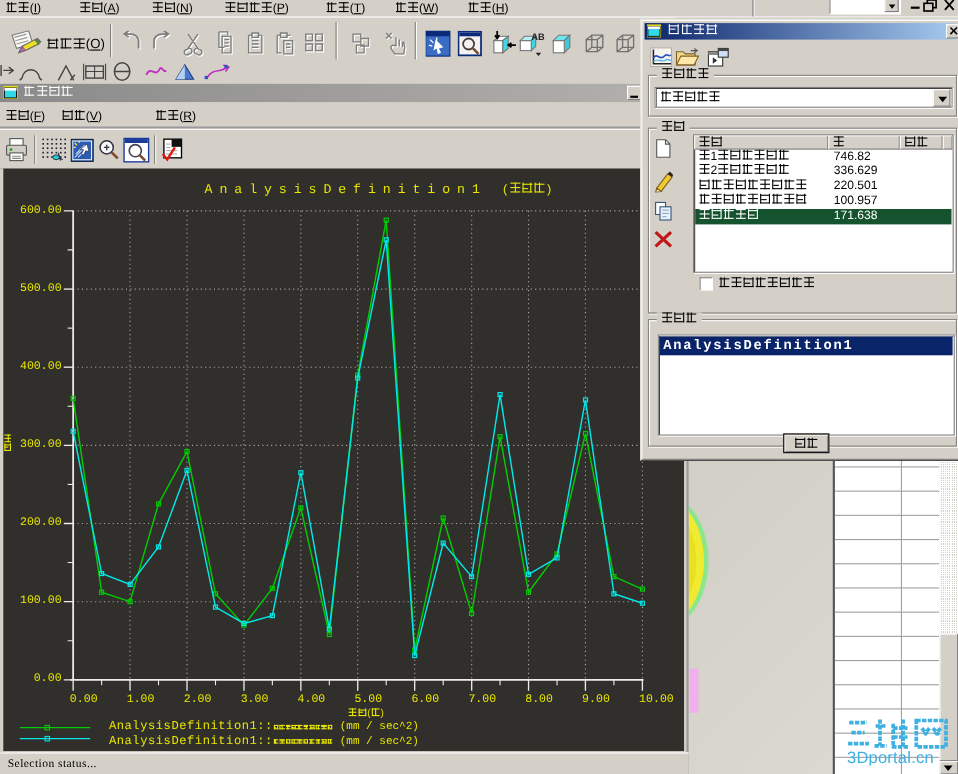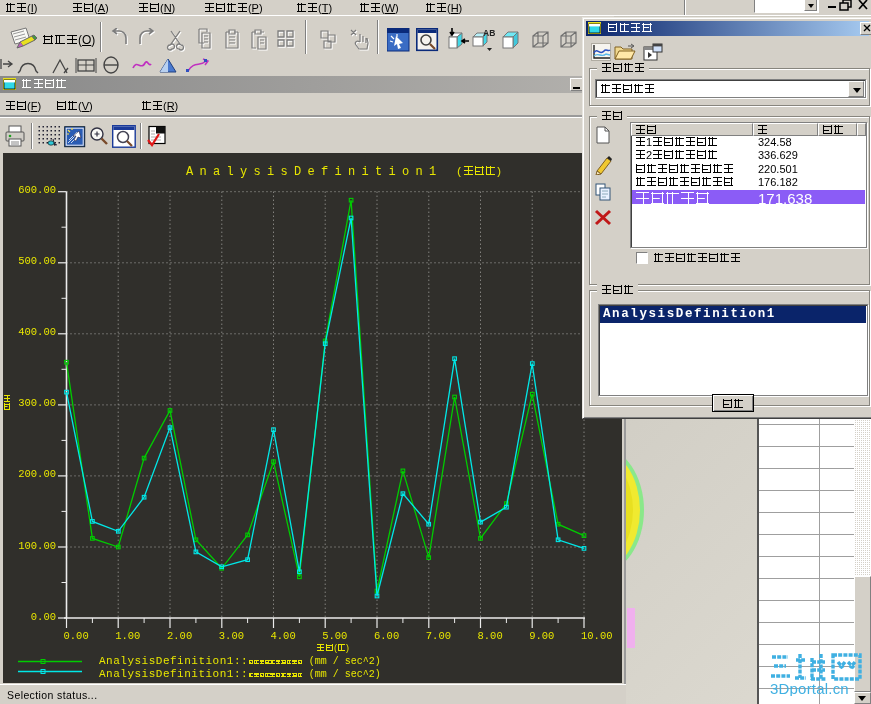--- a/index.html
+++ b/index.html
@@ -389,21 +389,21 @@
       <rect x="41" y="506.5" width="4" height="4" fill="none" stroke="#00cc00"></rect>
       <line x1="18" y1="518.5" x2="82" y2="518.5" stroke="#00e8e8" stroke-width="1.3"></line>
       <rect x="41" y="516.5" width="4" height="4" fill="none" stroke="#00e8e8"></rect>
     </svg>
     <div class="ab" style="left:186px;top:165px;color:#e8e600;font-family:Liberation Mono, monospace;font-size:12px;letter-spacing:6.3px;white-space:nowrap">AnalysisDefinition1 <span style="letter-spacing:0;font-size:11px">(<i class="g a"></i><i class="g b"></i><i class="g c"></i>)</span></div>
     <div class="ab" style="left:3px;top:395px;color:#e8e600;font-size:8px;width:10px;line-height:8px"><i class="g a"></i><i class="g b"></i></div>
     <div class="ab" style="left:316px;top:643px;color:#e8e600;font-size:9px"><i class="g a"></i><i class="g b"></i>(<i class="g c"></i>)</div>
     <div class="ab" style="left:99px;top:655px;color:#e8e600;font-family:'Liberation Mono',monospace;font-size:11px;letter-spacing:0.5px;white-space:nowrap">AnalysisDefinition1::<span style="font-size:5.5px;letter-spacing:0"><i class="g b"></i><i class="g c"></i><i class="g a"></i><i class="g b"></i><i class="g c"></i><i class="g a"></i><i class="g b"></i><i class="g c"></i><i class="g a"></i><i class="g b"></i></span><span style="font-size:10px;letter-spacing:0">&nbsp;(mm&nbsp;/&nbsp;sec^2)</span></div>
     <div class="ab" style="left:99px;top:668px;color:#e8e600;font-family:'Liberation Mono',monospace;font-size:11px;letter-spacing:0.5px;white-space:nowrap">AnalysisDefinition1::<span style="font-size:5.5px;letter-spacing:0"><i class="g c"></i><i class="g a"></i><i class="g b"></i><i class="g c"></i><i class="g a"></i><i class="g b"></i><i class="g c"></i><i class="g a"></i><i class="g b"></i><i class="g c"></i></span><span style="font-size:10px;letter-spacing:0">&nbsp;(mm&nbsp;/&nbsp;sec^2)</span></div>
     <div class="ab" style="left:0;top:684px;width:626px;height:20px;background:#d4d0c8;border-top:1px solid #fff">
-      <span class="ab" style="left:7px;top:4px;font-family:Liberation Sans, sans-serif;font-size:10.5px;letter-spacing:0.4px">Selection status...</span>
+      <span class="ab" style="left:7px;top:4px;font-family:Liberation Serif, serif;font-size:10.5px;letter-spacing:0.4px">Selection status...</span>
     </div>
     <div class="ab" style="left:0;top:153px;width:3px;height:531px;background:#d4d0c8"></div>
     <div class="ab" style="left:582px;top:17px;width:292px;height:402px;background:#d4d0c8;border:1px solid;border-color:#e8e6e0 #404040 #404040 #e8e6e0;box-shadow:inset 1px 1px 0 #fff,inset -1px -1px 0 #808080">
       <div class="ab" style="left:3px;top:3px;width:283px;height:15px;background:linear-gradient(90deg,#0a246a,#a6caf0)">
         <svg class="ab" style="left:2px;top:1px" width="15" height="14" viewBox="0 0 15 14">
           <rect x="0" y="0" width="13" height="12" fill="#e8e020"></rect>
           <rect x="1" y="2" width="11" height="9" fill="#30d8e8" stroke="#000" stroke-width="0.8"></rect>
           <rect x="1" y="2" width="11" height="2.4" fill="#fff"></rect>
         </svg>
         <span class="ab" style="left:21px;top:1px;color:#fff;font-weight:bold;font-size:11.5px"><i class="g b"></i><i class="g c"></i><i class="g a"></i><i class="g b"></i></span>
@@ -460,35 +460,35 @@
         <div class="ab sunk2" style="left:40px;top:5px;width:237px;height:126px;background:#fff;overflow:hidden">
           <div class="ab" style="left:0;top:0;width:235px;height:13px;background:#d4d0c8">
             <div class="ab raise" style="left:0;top:0;width:122px;height:13px;padding-left:3px"><i class="g a"></i><i class="g b"></i></div>
             <div class="ab raise" style="left:122px;top:0;width:65px;height:13px;padding-left:3px"><i class="g a"></i></div>
             <div class="ab raise" style="left:187px;top:0;width:39px;height:13px;padding-left:3px"><i class="g b"></i><i class="g c"></i></div>
             <div class="ab raise" style="left:226px;top:0;width:9px;height:13px"></div>
           </div>
           <div class="ab" style="left:0;top:13px;width:235px;height:113px">
             <div class="ab" style="left:1px;top:0px;width:233px;height:13.5px;;font-size:11px;white-space:nowrap;overflow:hidden">
               <span class="ab" style="left:3px;top:0"><i class="g a"></i>1<i class="g a"></i><i class="g b"></i><i class="g c"></i><i class="g a"></i><i class="g b"></i><i class="g c"></i></span>
-              <span class="ab" style="left:126px;top:0">324.58</span>
+              <span class="ab" style="left:126px;top:0">746.82</span>
             </div>
             <div class="ab" style="left:1px;top:13px;width:233px;height:13.5px;;font-size:11px;white-space:nowrap;overflow:hidden">
               <span class="ab" style="left:3px;top:0"><i class="g a"></i>2<i class="g a"></i><i class="g b"></i><i class="g c"></i><i class="g a"></i><i class="g b"></i><i class="g c"></i></span>
               <span class="ab" style="left:126px;top:0">336.629</span>
             </div>
             <div class="ab" style="left:1px;top:27px;width:233px;height:13.5px;;font-size:11px;white-space:nowrap;overflow:hidden">
               <span class="ab" style="left:3px;top:0"><i class="g b"></i><i class="g c"></i><i class="g a"></i><i class="g b"></i><i class="g c"></i><i class="g a"></i><i class="g b"></i><i class="g c"></i><i class="g a"></i></span>
               <span class="ab" style="left:126px;top:0">220.501</span>
             </div>
             <div class="ab" style="left:1px;top:40px;width:233px;height:13.5px;;font-size:11px;white-space:nowrap;overflow:hidden">
               <span class="ab" style="left:3px;top:0"><i class="g c"></i><i class="g a"></i><i class="g b"></i><i class="g c"></i><i class="g a"></i><i class="g b"></i><i class="g c"></i><i class="g a"></i><i class="g b"></i></span>
-              <span class="ab" style="left:126px;top:0">176.182</span>
+              <span class="ab" style="left:126px;top:0">100.957</span>
             </div>
-            <div class="ab" style="left:1px;top:54px;width:233px;height:13.5px;background:#8b5cf6;color:#fff;font-size:15px;white-space:nowrap;overflow:hidden">
+            <div class="ab" style="left:1px;top:54px;width:233px;height:13.5px;background:#14532d;color:#fff;font-size:11px;white-space:nowrap;overflow:hidden">
               <span class="ab" style="left:3px;top:0"><i class="g a"></i><i class="g b"></i><i class="g c"></i><i class="g a"></i><i class="g b"></i></span>
               <span class="ab" style="left:126px;top:0">171.638</span>
             </div>
           </div>
         </div>
         <div class="ab sunk" style="left:46px;top:135px;width:12px;height:12px;background:#fff"></div>
         <span class="ab" style="left:63px;top:135px"><i class="g c"></i><i class="g a"></i><i class="g b"></i><i class="g c"></i><i class="g a"></i><i class="g b"></i><i class="g c"></i><i class="g a"></i></span>
       </div>
       <div class="ab etch" style="left:6px;top:272px;width:281px;height:116px">
         <span class="glab"><i class="g a"></i><i class="g b"></i><i class="g c"></i></span>

